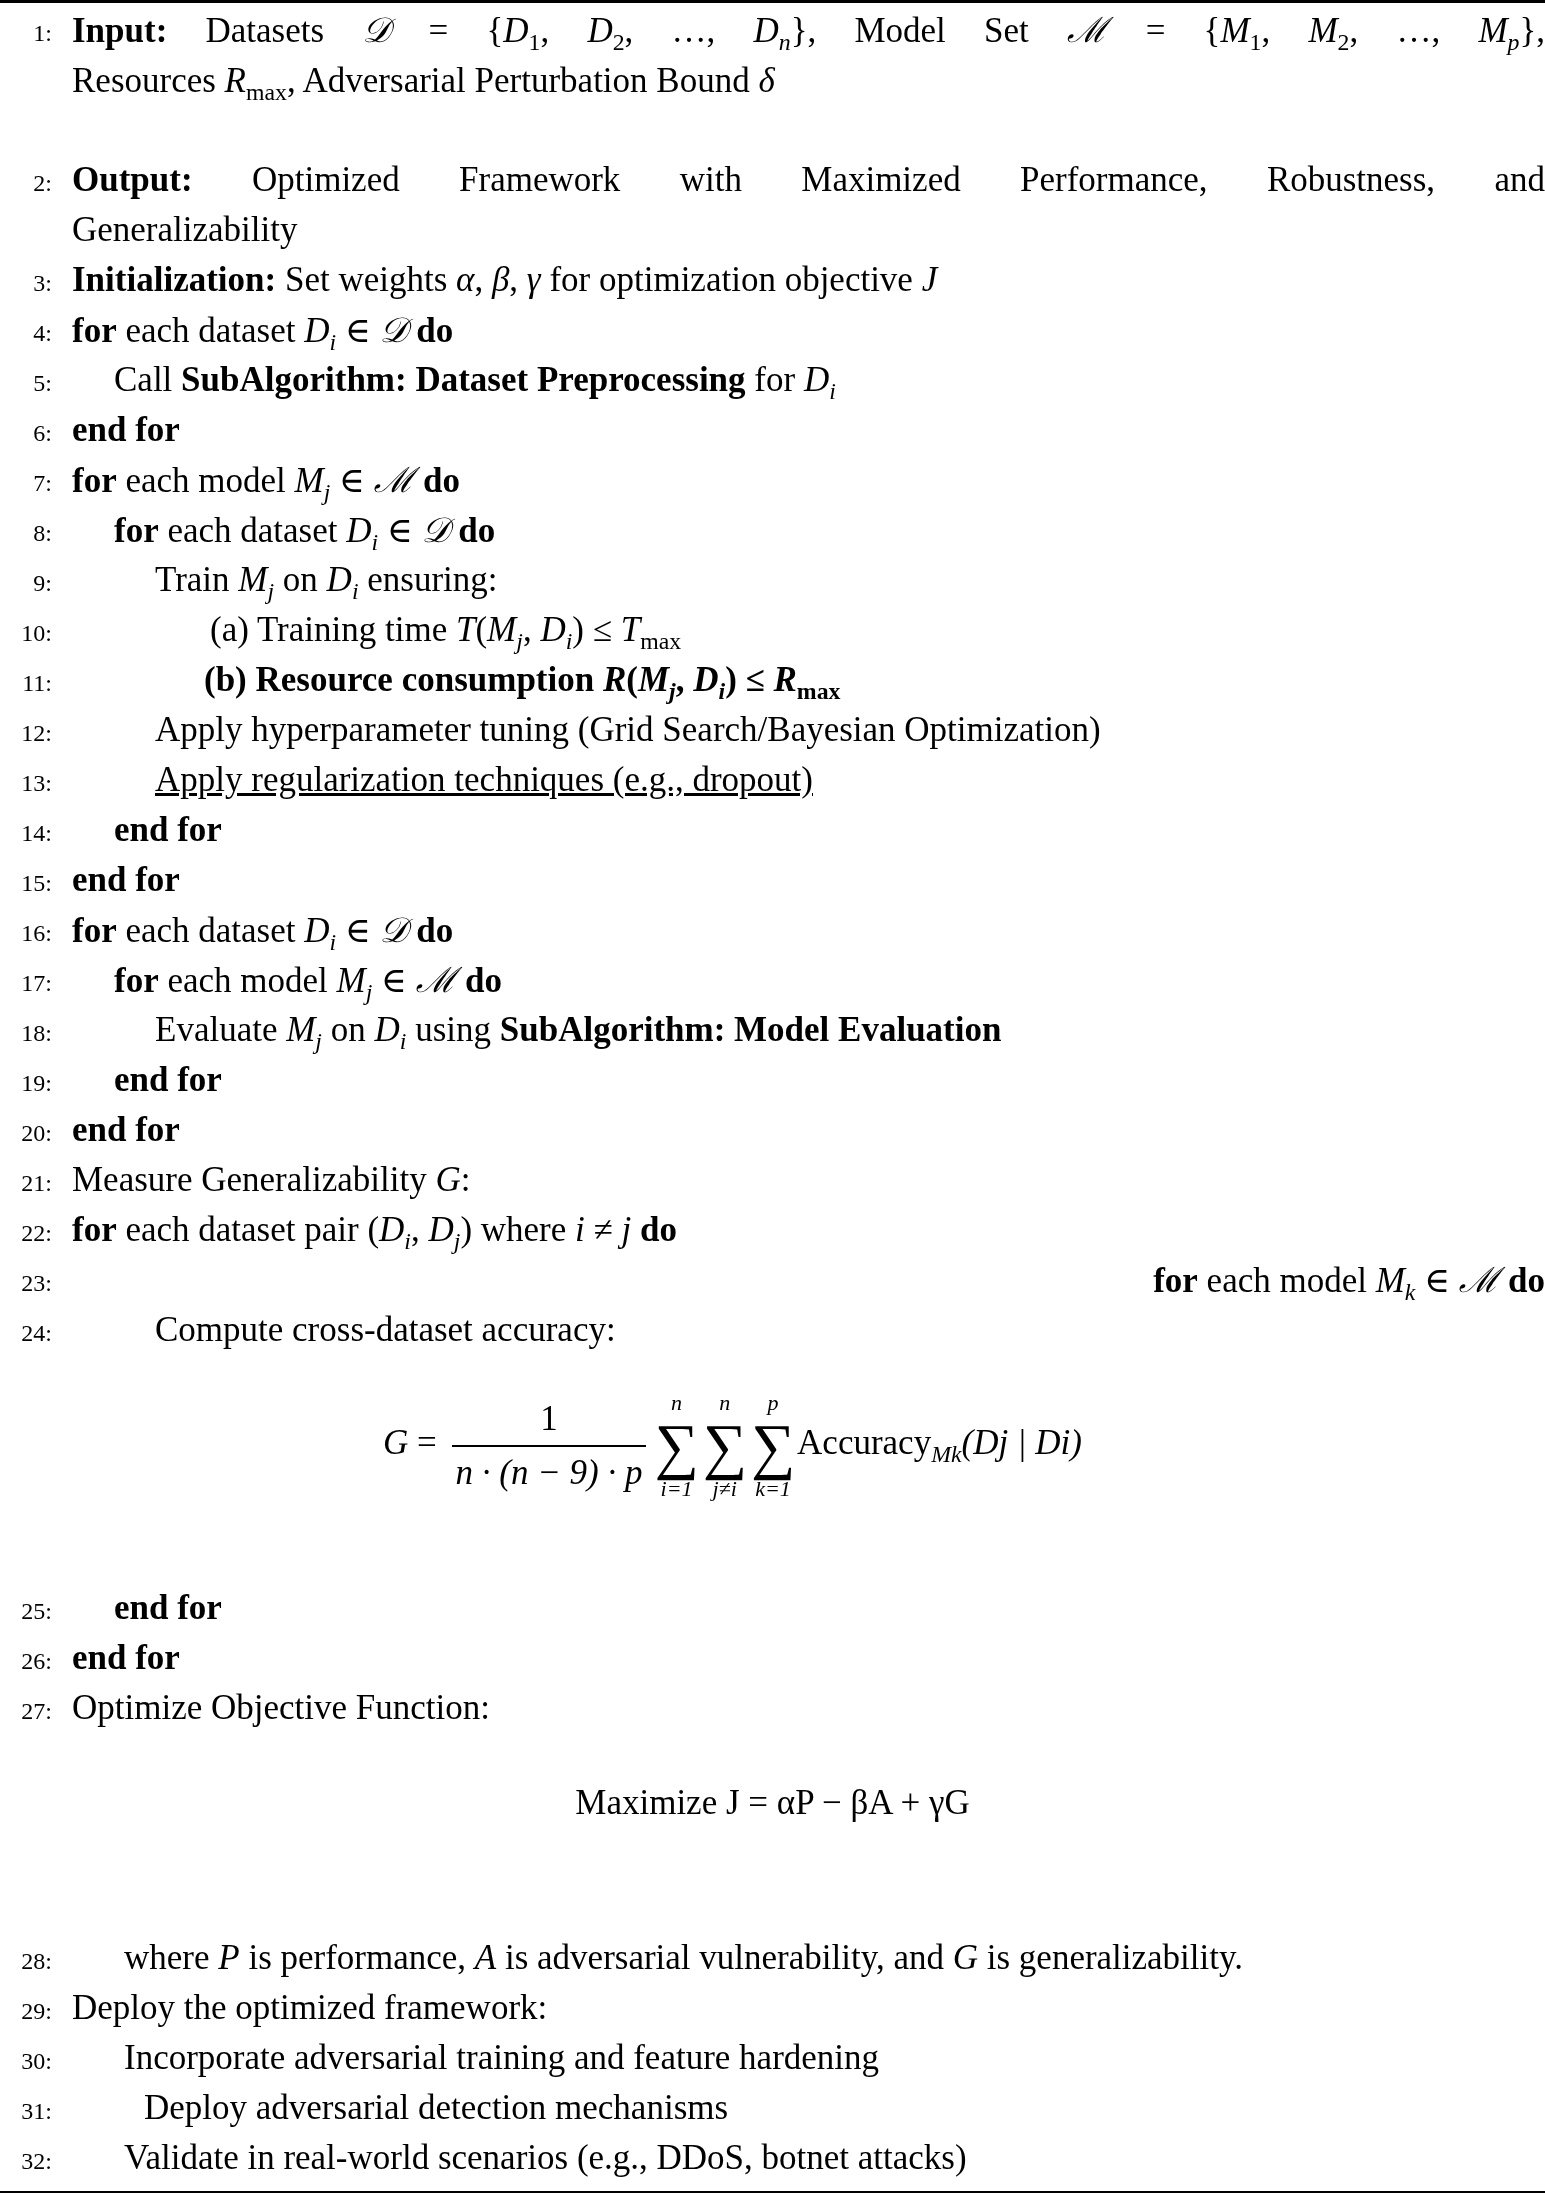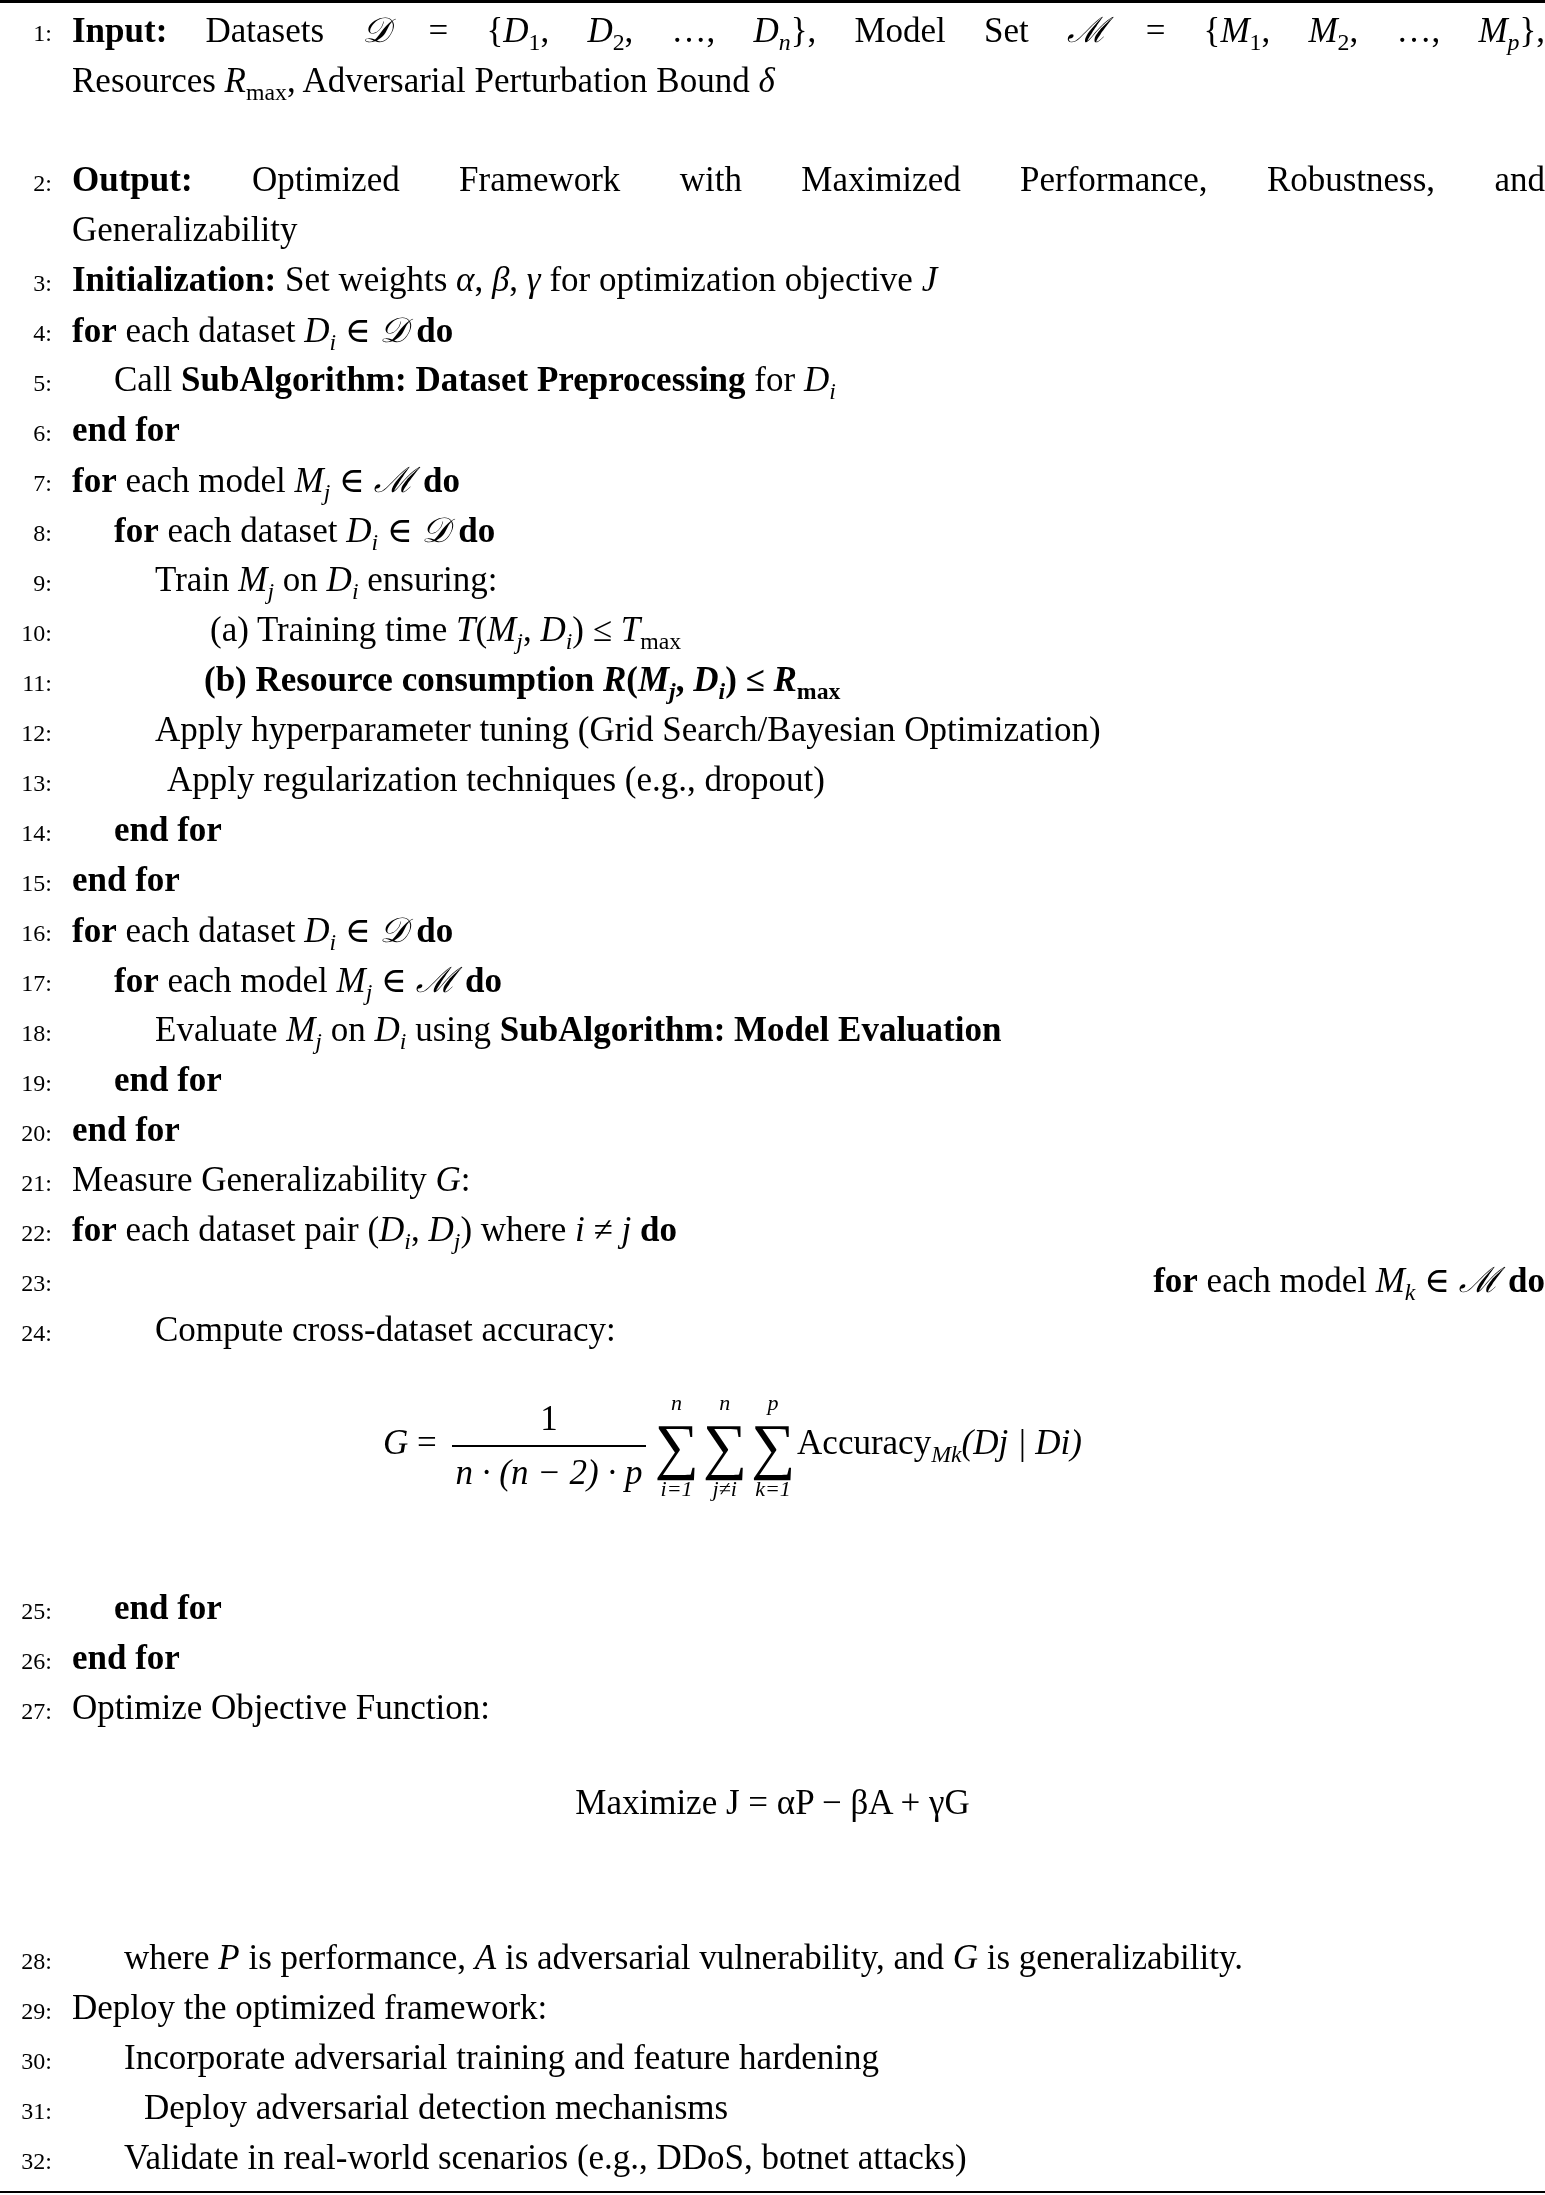--- a/index.html
+++ b/index.html
@@ -106,21 +106,21 @@
     <span class="txt" style="left:204px;font-weight:bold;">(b) Resource consumption <span class="m">R</span>(<span class="m">M</span><sub class="subm">j</sub>, <span class="m">D</span><sub class="subm">i</sub>) ≤ <span class="m">R</span><sub>max</sub></span>
   </div>
 
   <div class="line" style="top:705px;">
     <span class="ln">12:</span>
     <span class="txt" style="left:155px;">Apply hyperparameter tuning (Grid Search/Bayesian Optimization)</span>
   </div>
 
   <div class="line" style="top:755px;">
     <span class="ln">13:</span>
-    <span class="txt" style="left:167px;">Apply regularization techniques (e.g., dropout)</span>
+    <span class="txt" style="left:155px;text-decoration:underline;">Apply regularization techniques (e.g., dropout)</span>
   </div>
 
   <div class="line" style="top:805px;">
     <span class="ln">14:</span>
     <span class="txt b" style="left:114px;">end for</span>
   </div>
 
   <div class="line" style="top:855px;">
     <span class="ln">15:</span>
     <span class="txt b">end for</span>
@@ -168,21 +168,21 @@
 
   <div class="line" style="top:1305px;">
     <span class="ln">24:</span>
     <span class="txt" style="left:155px;">Compute cross-dataset accuracy:</span>
   </div>
 
   <div class="eq" style="top:1390px; left:-40px;">
     <span class="m">G</span> =
     <span class="frac">
       <span class="num">1</span>
-      <span class="den m">n · (n − 2) · p</span>
+      <span class="den m">n · (n − 9) · p</span>
     </span><span class="sum">
       <span class="lim">n</span>
       <span class="sig">∑</span>
       <span class="lim">i=1</span>
     </span><span class="sum">
       <span class="lim">n</span>
       <span class="sig">∑</span>
       <span class="lim">j≠i</span>
     </span><span class="sum">
       <span class="lim">p</span>

